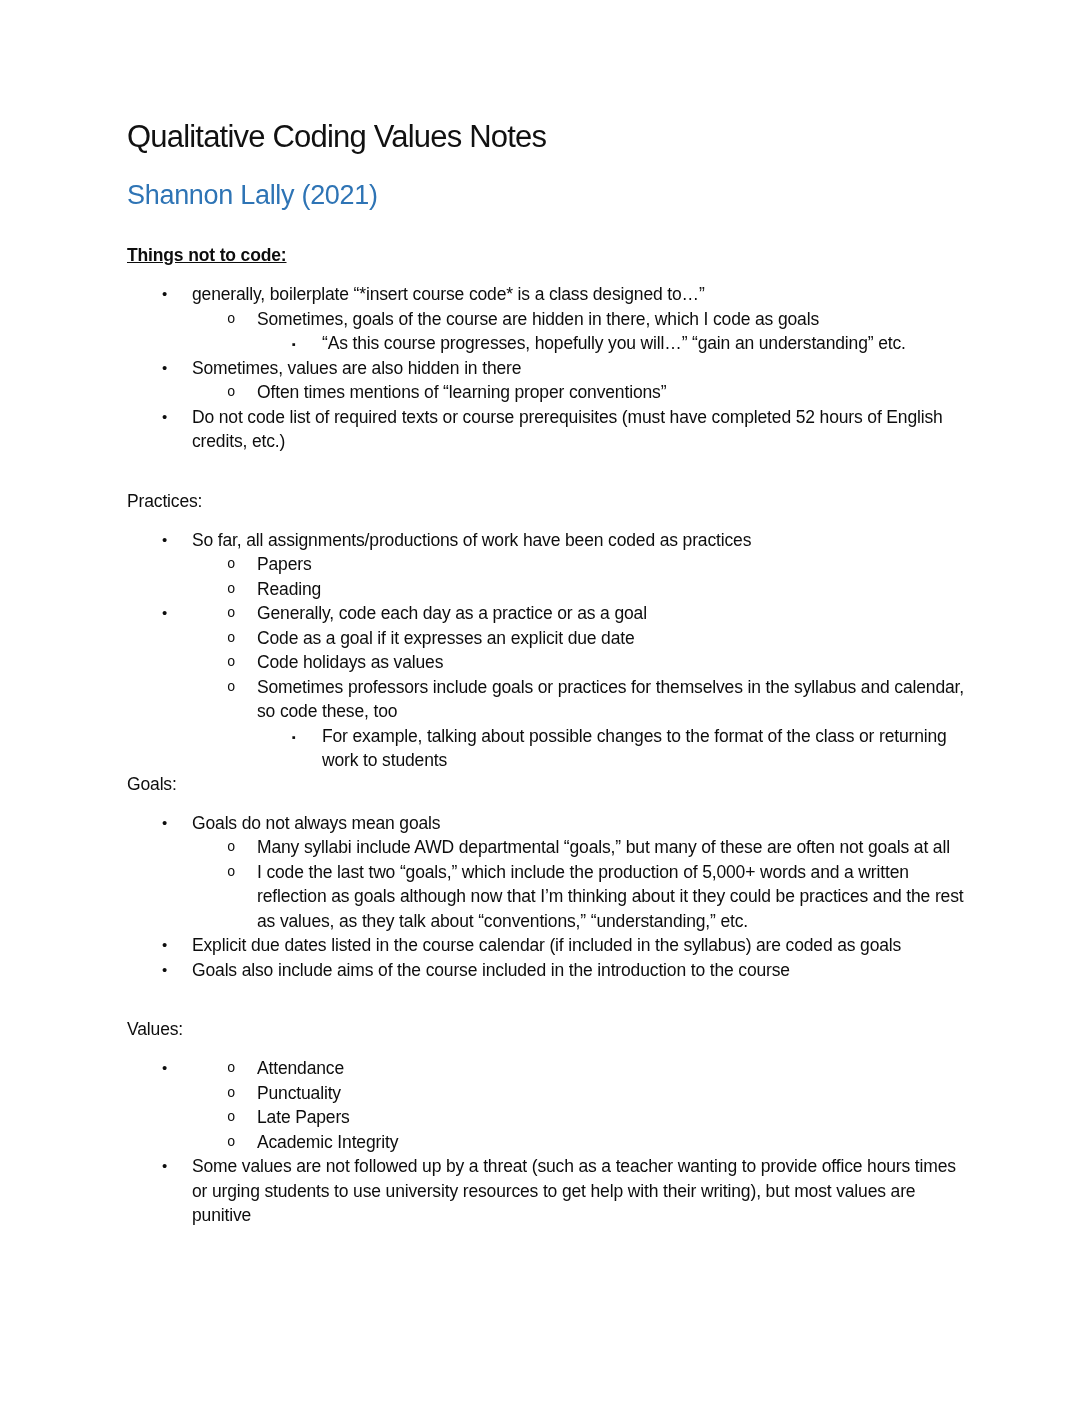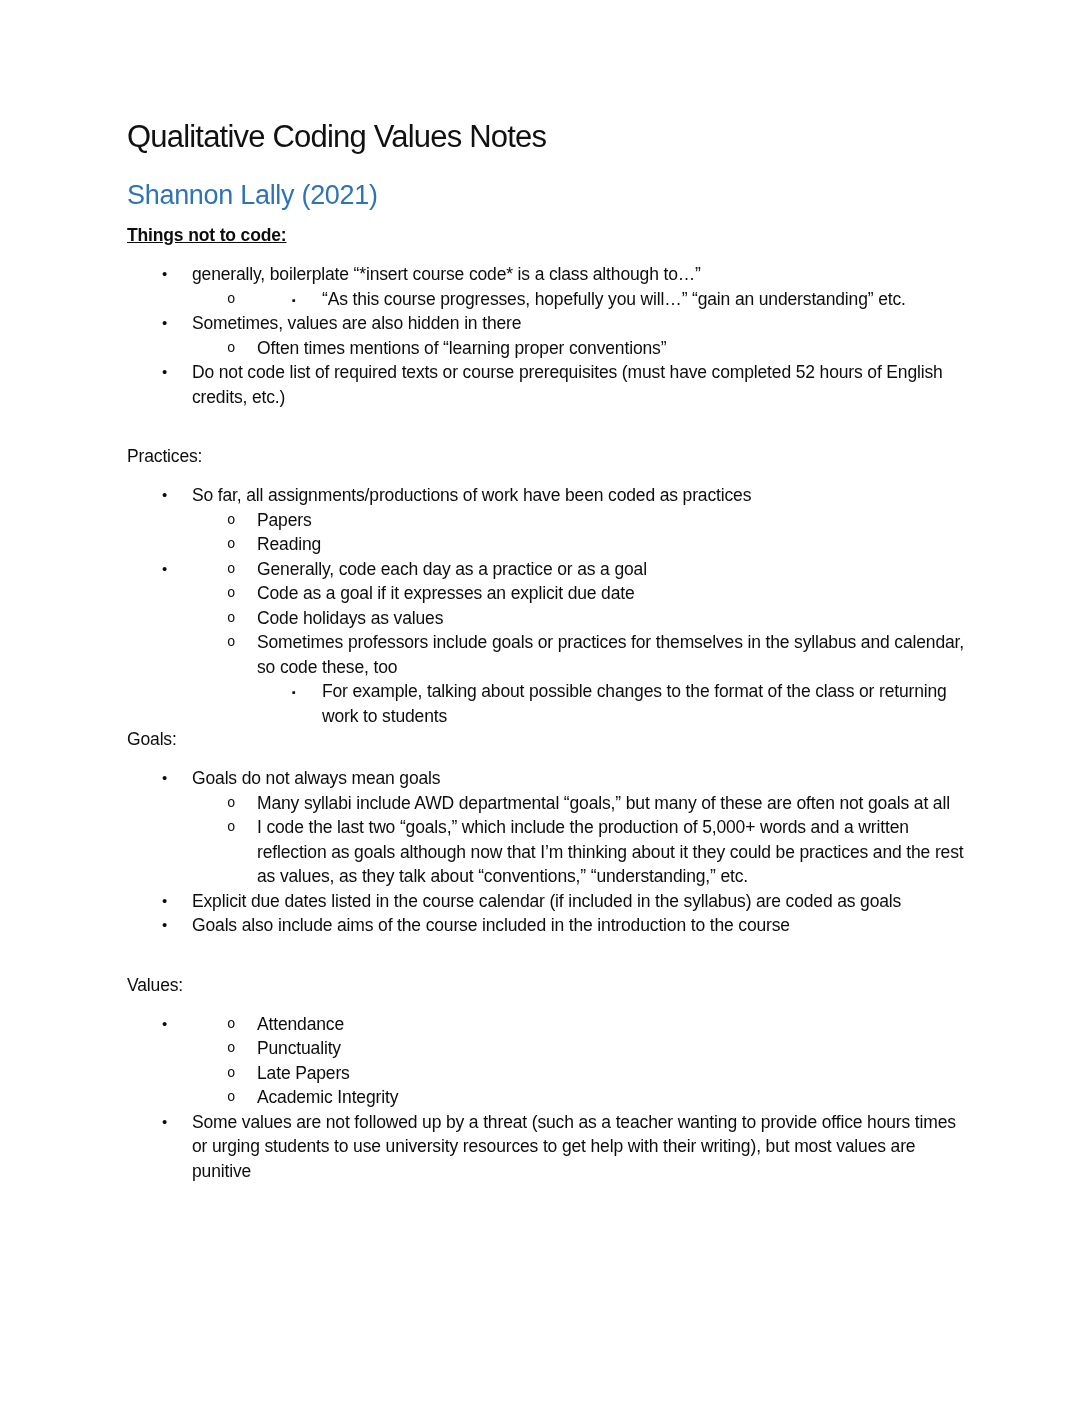--- a/index.html
+++ b/index.html
@@ -29,21 +29,21 @@
     letter-spacing: -0.3px;
     line-height: 26px;
     color: #2E74B5;
   }
   .heading {
     font-size: 17.5px;
     letter-spacing: -0.15px;
     line-height: 22px;
     margin: 36px 0 16px 0;
   }
-  .heading.first { margin-top: 16px; }
+  .heading.first { margin-top: 36px; }
   .heading.underlined { font-weight: 700; text-decoration: underline; }
   .heading.tight { margin-top: 0; }
   .heading.medgap { margin-top: 36px; }
   .list { margin: 0; }
   .li {
     position: relative;
     font-size: 17.5px;
     letter-spacing: -0.15px;
     line-height: 24.5px;
   }
@@ -60,24 +60,25 @@
 
 <div class="page">
 
   <div class="title">Qualitative Coding Values Notes</div>
   <div class="author">Shannon Lally (2021)</div>
 
   <div class="heading first underlined">Things not to code:</div>
   <div class="list">
     <div class="li l1">
       <span class="mk">•</span>
-      <span>generally, boilerplate “*insert course code* is a class although to…”</span>
+      <span>generally, boilerplate “*insert course code* is a class designed to…”</span>
     </div>
     <div class="li l2">
       <span class="mk">o</span>
+      <span>Sometimes, goals of the course are hidden in there, which I code as goals</span>
     </div>
     <div class="li l3">
       <span class="mk">▪</span>
       <span>“As this course progresses, hopefully you will…” “gain an understanding” etc.</span>
     </div>
     <div class="li l1">
       <span class="mk">•</span>
       <span>Sometimes, values are also hidden in there</span>
     </div>
     <div class="li l2">

